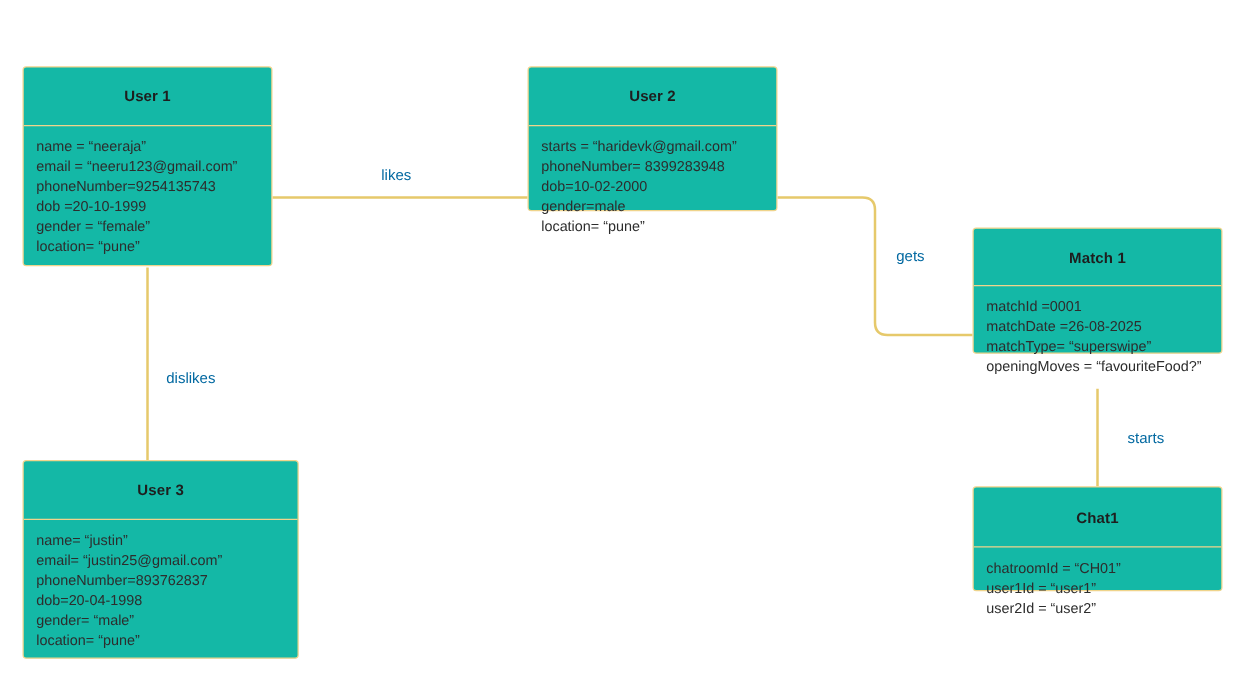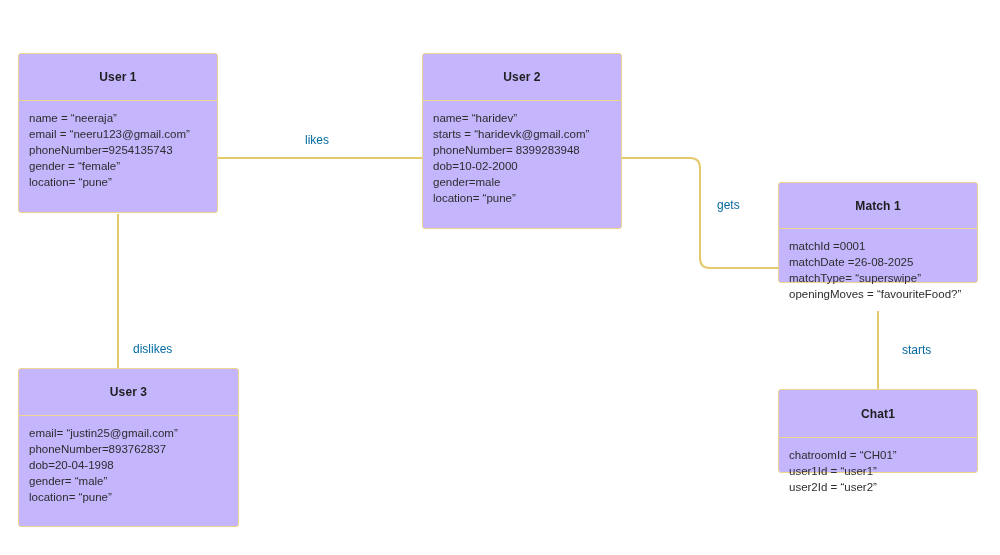--- a/index.html
+++ b/index.html
@@ -17,21 +17,21 @@
   .edge-layer {
     position: absolute;
     left: 0; top: 0;
     width: 1000px; height: 555px;
     pointer-events: none;
   }
   .edge-layer path { pointer-events: stroke; }
 
   .node {
     position: absolute;
-    background: #c4b5fd;
+    background: #14b8a6;
     border: 1.5px solid #efd48c;
     border-radius: 3px;
   }
   .node-header {
     height: 47px;
     display: flex;
     align-items: center;
     justify-content: center;
     border-bottom: 1.5px solid #efd48c;
     font-size: 12px;
@@ -49,30 +49,30 @@
 
   .edge-label {
     position: absolute;
     font-size: 12px;
     color: #0369a1;
     white-space: nowrap;
   }
 
   
   #node-user1  { left: 18px;  top: 53px;  width: 200px; height: 160px; }
-  #node-user2  { left: 422px; top: 53px;  width: 200px; height: 176px; }
+  #node-user2  { left: 422px; top: 53px;  width: 200px; height: 116px; }
   #node-match1 { left: 778px; top: 182px; width: 200px; height: 101px; }
   #node-match1 .node-header { height: 46px; }
   #node-user3  { left: 18px;  top: 368px; width: 221px; height: 159px; }
   #node-chat1  { left: 778px; top: 389px; width: 200px; height: 84px; }
   #node-chat1 .node-header { height: 48px; }
 
   
   #label-likes    { left: 305px; top: 133px; }
-  #label-dislikes { left: 133px; top: 295px; margin-top: 47px; }
+  #label-dislikes { left: 133px; top: 295px; }
   #label-gets     { left: 717px; top: 198px; }
   #label-starts   { left: 902px; top: 343px; }
 </style>
 </head>
 <body>
 
 <div class="canvas">
 
   <svg class="edge-layer" viewBox="0 0 1000 555" xmlns="http://www.w3.org/2000/svg">
     <path d="M 218 158 H 422" fill="none" stroke="#e6c96b" stroke-width="2"></path>
@@ -80,29 +80,29 @@
     <path d="M 622 158 H 690 Q 700 158 700 168 V 258 Q 700 268 710 268 H 778" fill="none" stroke="#e6c96b" stroke-width="2"></path>
     <path d="M 878 311 V 389" fill="none" stroke="#e6c96b" stroke-width="2"></path>
   </svg>
 
   <div class="node" id="node-user1">
     <div class="node-header">User 1</div>
     <div class="node-body">
       <div class="attr">name = “neeraja”</div>
       <div class="attr">email = “neeru123@gmail.com”</div>
       <div class="attr">phoneNumber=9254135743</div>
+      <div class="attr">dob =20-10-1999</div>
       <div class="attr">gender = “female”</div>
       <div class="attr">location= “pune”</div>
     </div>
   </div>
 
   <div class="node" id="node-user2">
     <div class="node-header">User 2</div>
     <div class="node-body">
-      <div class="attr">name= “haridev”</div>
       <div class="attr">starts = “haridevk@gmail.com”</div>
       <div class="attr">phoneNumber= 8399283948</div>
       <div class="attr">dob=10-02-2000</div>
       <div class="attr">gender=male</div>
       <div class="attr">location= “pune”</div>
     </div>
   </div>
 
   <div class="node" id="node-match1">
     <div class="node-header">Match 1</div>
@@ -110,20 +110,21 @@
       <div class="attr">matchId =0001</div>
       <div class="attr">matchDate =26-08-2025</div>
       <div class="attr">matchType= “superswipe”</div>
       <div class="attr">openingMoves = “favouriteFood?”</div>
     </div>
   </div>
 
   <div class="node" id="node-user3">
     <div class="node-header">User 3</div>
     <div class="node-body">
+      <div class="attr">name= “justin”</div>
       <div class="attr">email= “justin25@gmail.com”</div>
       <div class="attr">phoneNumber=893762837</div>
       <div class="attr">dob=20-04-1998</div>
       <div class="attr">gender= “male”</div>
       <div class="attr">location= “pune”</div>
     </div>
   </div>
 
   <div class="node" id="node-chat1">
     <div class="node-header">Chat1</div>

